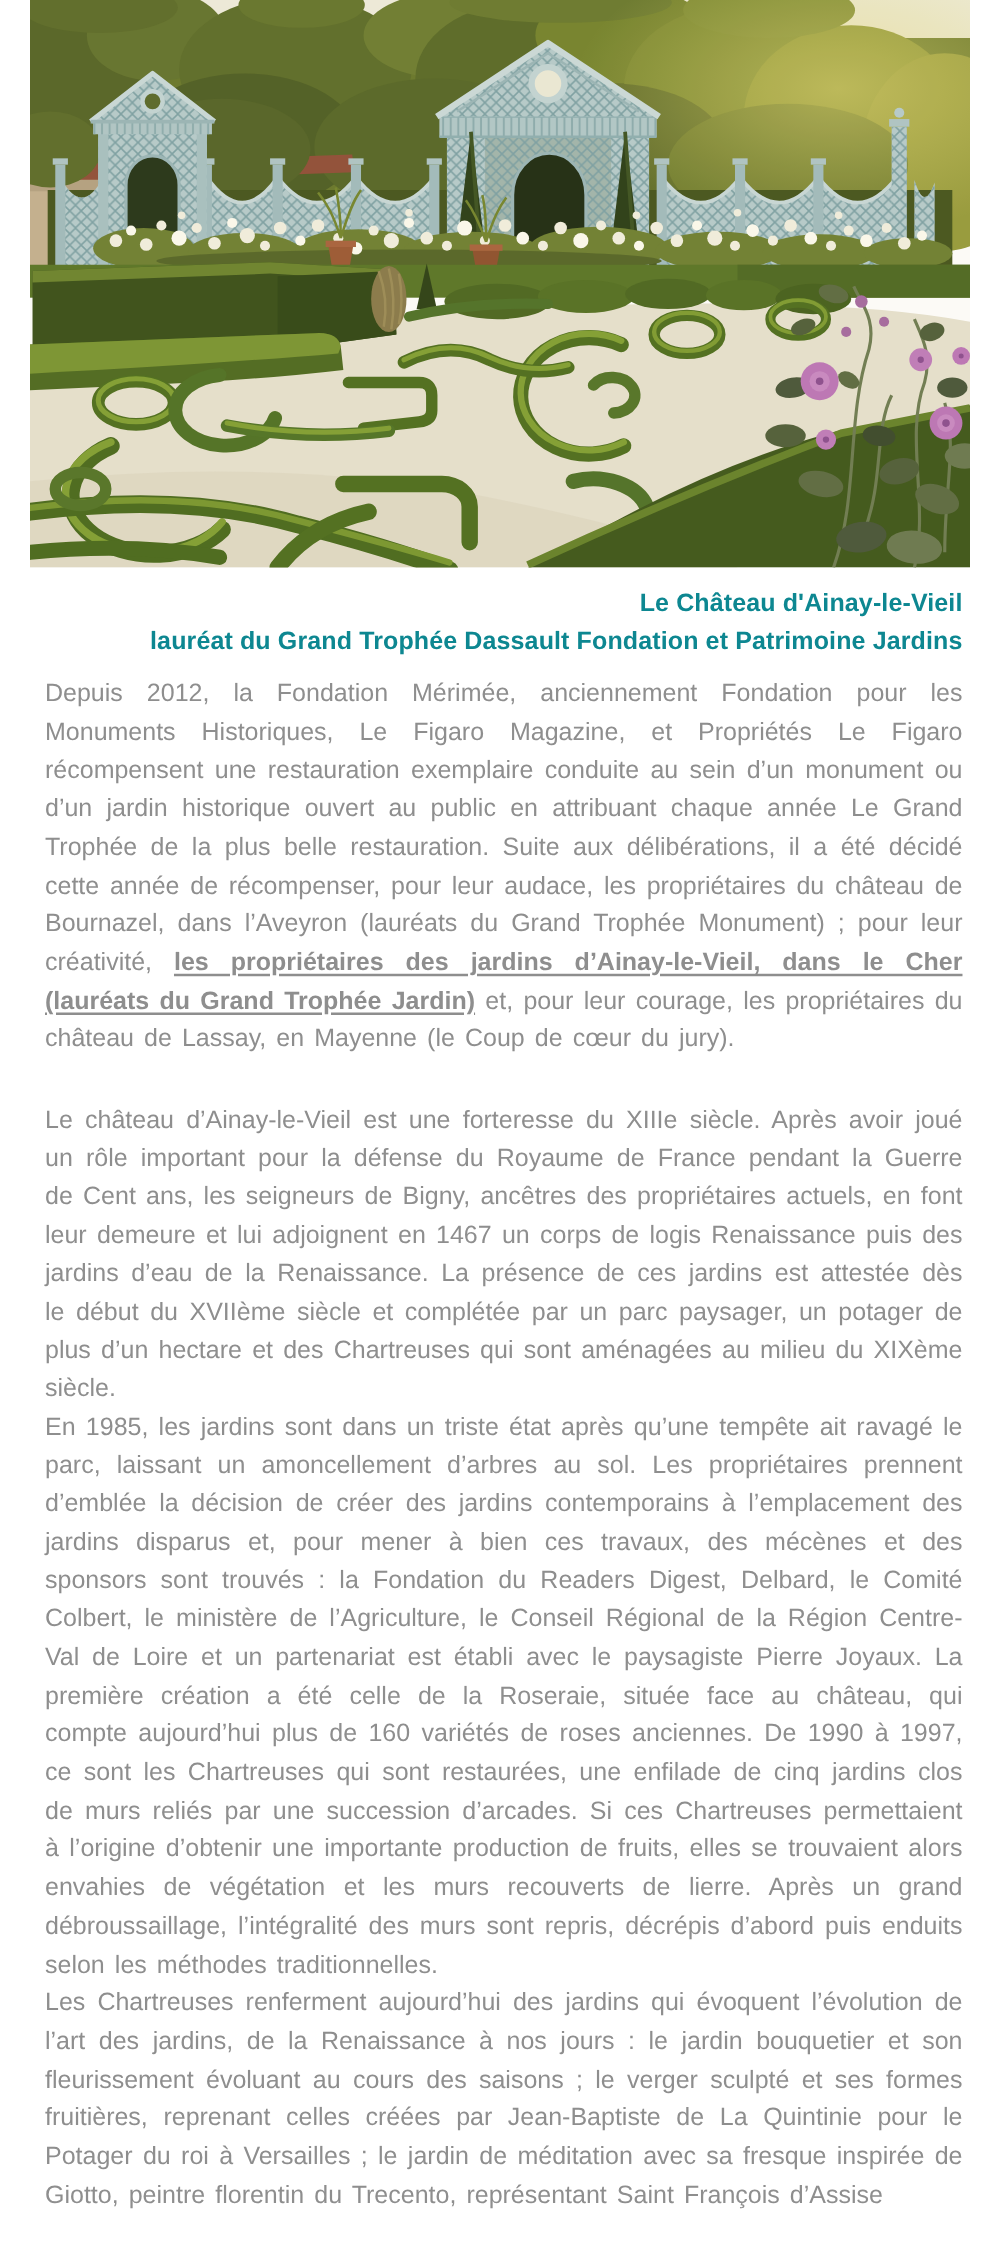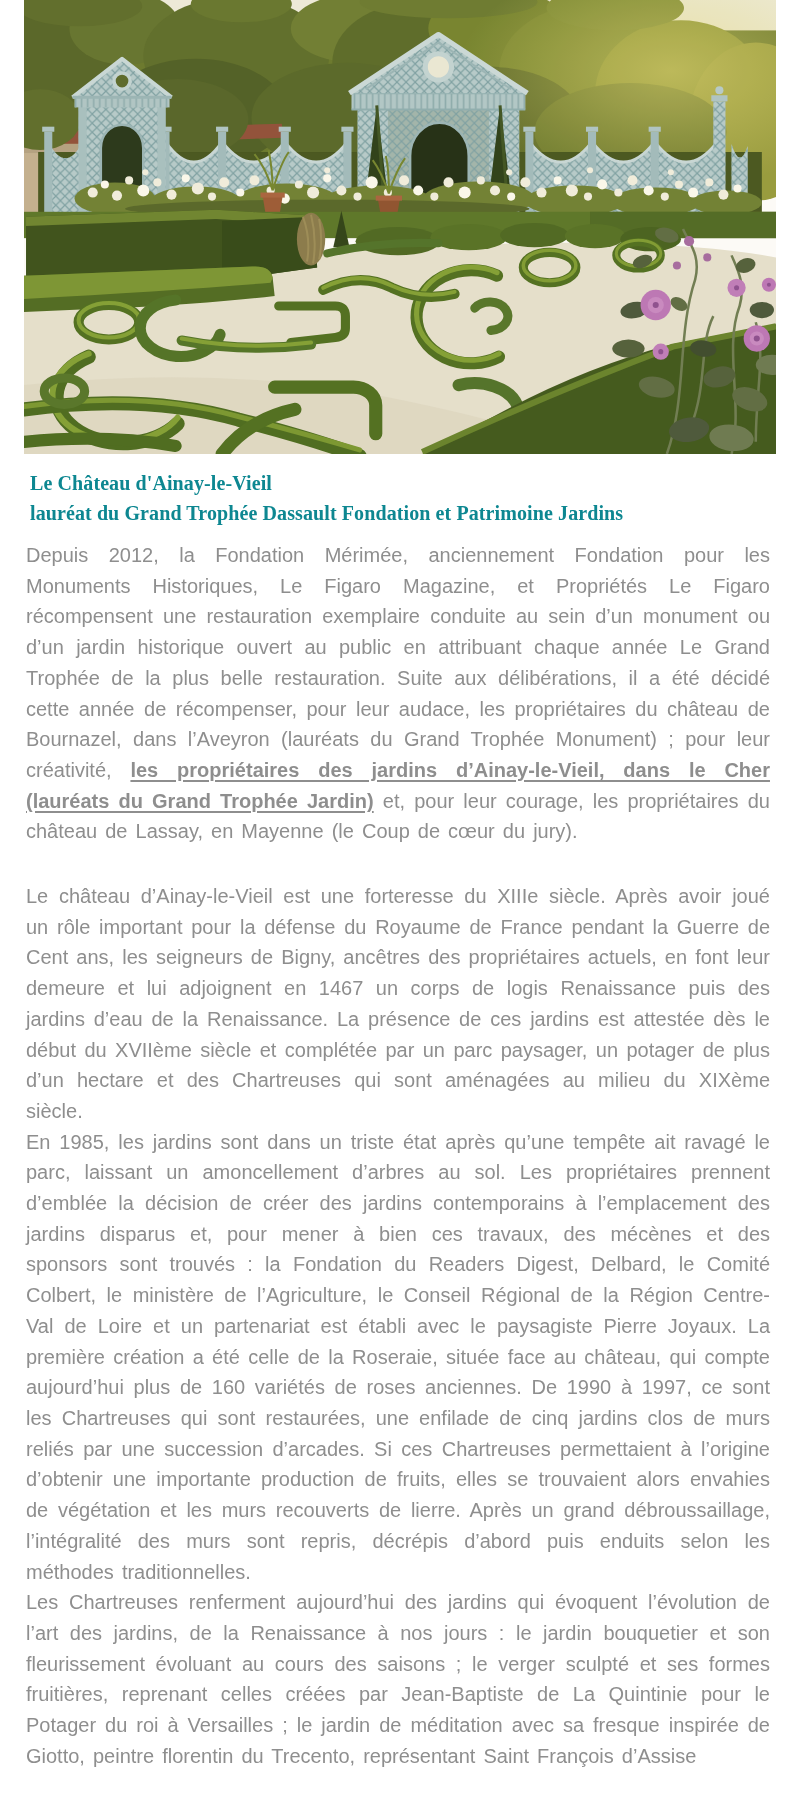--- a/index.html
+++ b/index.html
@@ -6,28 +6,27 @@
   body{
     width:800px;height:1800px;overflow:hidden;
     font-family:"Liberation Sans","DejaVu Sans",sans-serif;
     -webkit-font-smoothing:antialiased;
   }
   .page{width:800px;}
   figure.hero{margin:0 24px 0 24px;padding:0;line-height:0;}
   figure.hero svg{display:block;}
   h2.title{
     margin:14px 30px 0 30px;
-    text-align:left;
+    text-align:right;
     font-size:20px;line-height:30px;font-weight:700;
     color:#0d8791;
     letter-spacing:.1px;
-    font-family:Liberation Serif, serif;
   }
   .content{
-    margin:12px 30px 0 26px;
+    margin:12px 30px 0 36px;
     color:#8e8e8e;
     font-size:20px;line-height:30.7px;
     text-align:justify;
     word-spacing:2.5px;
   }
   .content p{margin:0;}
   .content p.lead{margin-bottom:34px;}
   .content strong.award{
     font-weight:700;
     text-decoration:underline;

